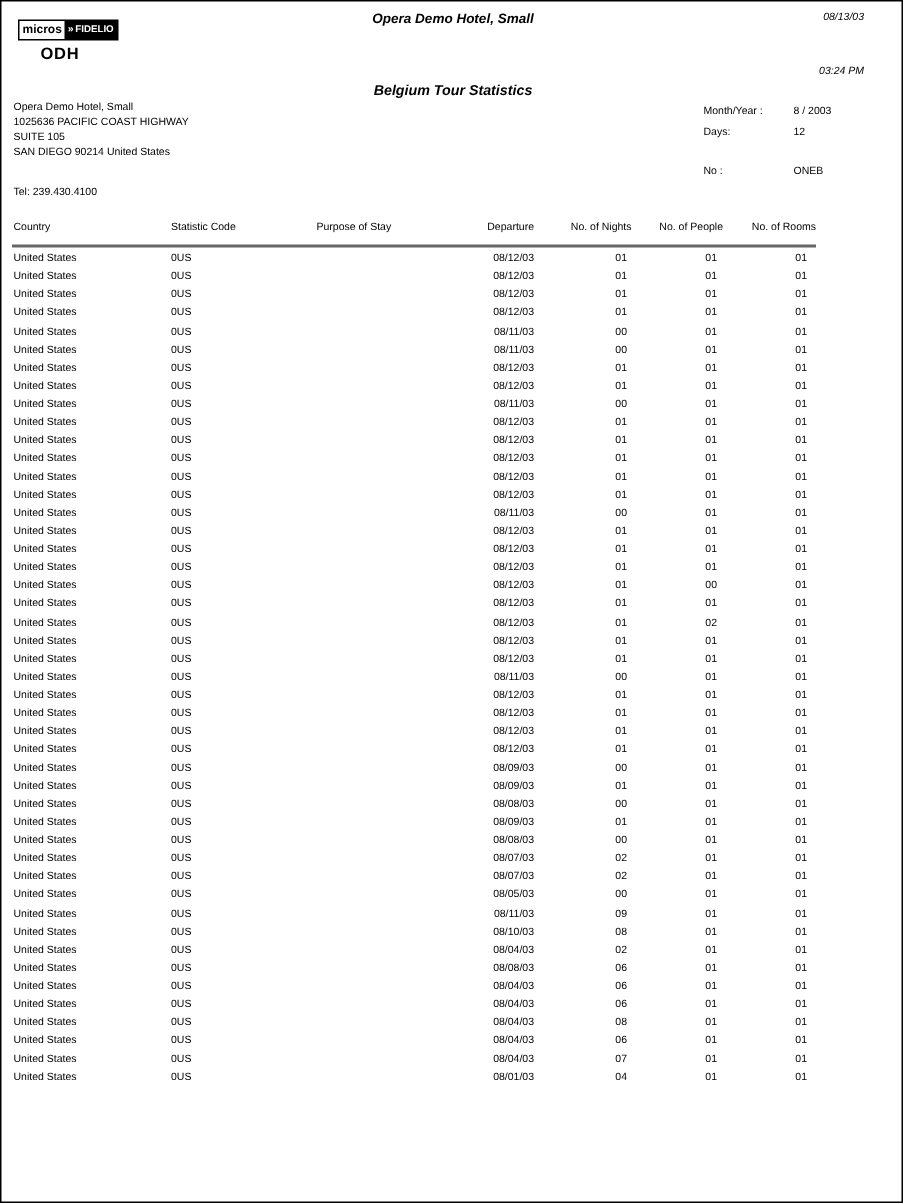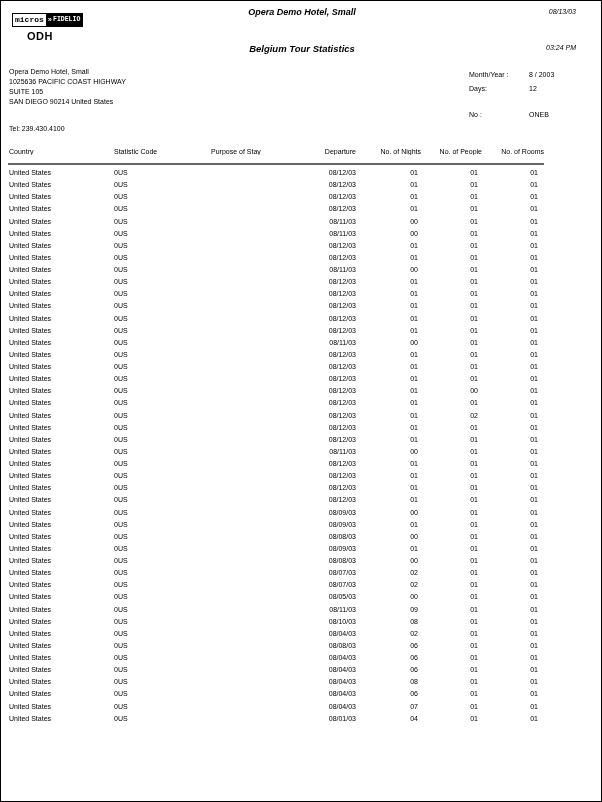--- a/index.html
+++ b/index.html
@@ -8,35 +8,35 @@
     width:602px;height:802px;
     background:#ffffff;
     border:1px solid #000;
     box-sizing:border-box;
     overflow:hidden;
     font-family:"Liberation Sans", sans-serif;
     color:#000;
   }
   .abs{position:absolute;}
   
-  .logo{left:11px;top:12px;display:flex;align-items:stretch;height:14px;font-family:Liberation Mono, monospace;}
+  .logo{left:11px;top:12px;display:flex;align-items:stretch;height:14px;}
   .logo-micros{
     border:1px solid #000;background:#fff;color:#000;
     font-size:8px;font-weight:bold;line-height:12px;padding:0 2px;
     letter-spacing:0;
   }
   .logo-fidelio{
     background:#000;color:#fff;font-size:6.5px;font-weight:bold;
     line-height:14px;padding:0 3px 0 1px;display:flex;align-items:center;gap:1px;
   }
   .logo-chev{font-size:7px;line-height:14px;}
   .odh{left:26px;top:29px;font-size:11px;font-weight:bold;letter-spacing:0.5px;text-align:right;}
   .title1{left:0;top:6px;width:602px;text-align:center;font-size:9px;font-style:italic;font-weight:bold;}
   .hdr-date{right:25px;top:7px;font-size:7px;font-style:italic;}
-  .title2{left:0;top:42px;width:602px;text-align:center;font-size:9.5px;font-style:italic;font-weight:bold;}
+  .title2{left:0;top:54px;width:602px;text-align:center;font-size:9.5px;font-style:italic;font-weight:bold;}
   .hdr-time{right:25px;top:43px;font-size:7px;font-style:italic;}
   
   .hotel{left:8px;top:66px;font-size:7px;line-height:10px;}
   .tel{left:8px;top:124px;font-size:7px;}
   
   .meta-label{left:468px;font-size:7px;}
   .meta-value{left:528px;font-size:7px;}
   .my-row{top:70px;} .days-row{top:84px;} .no-row{top:110px;}
   
   .thead{left:8px;top:147px;display:flex;font-size:7px;}

